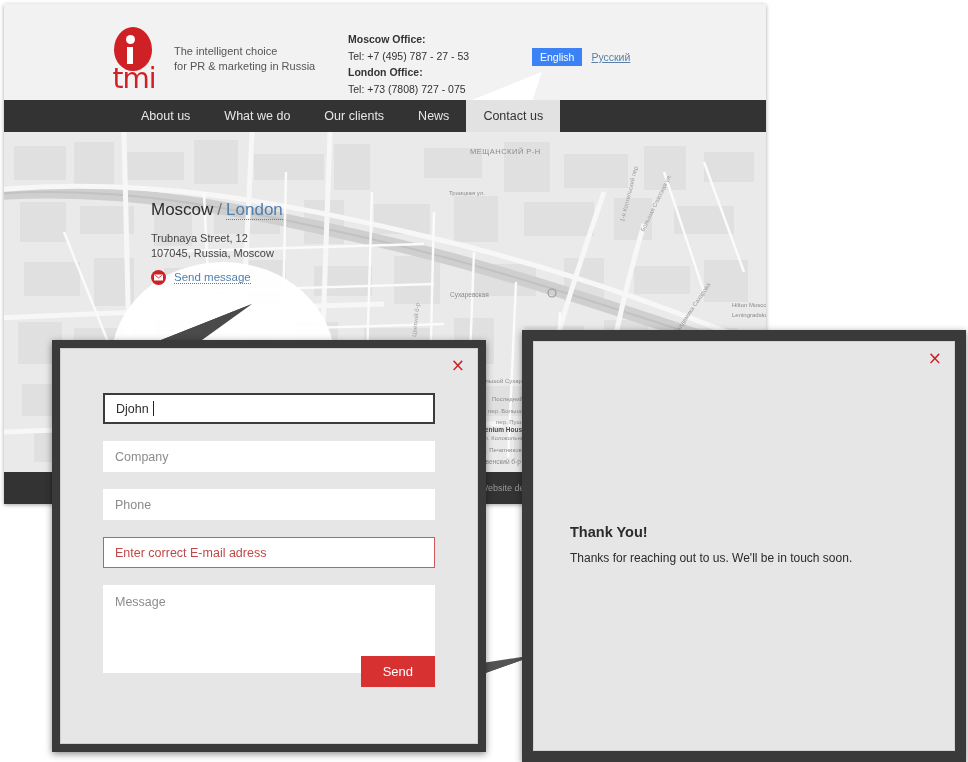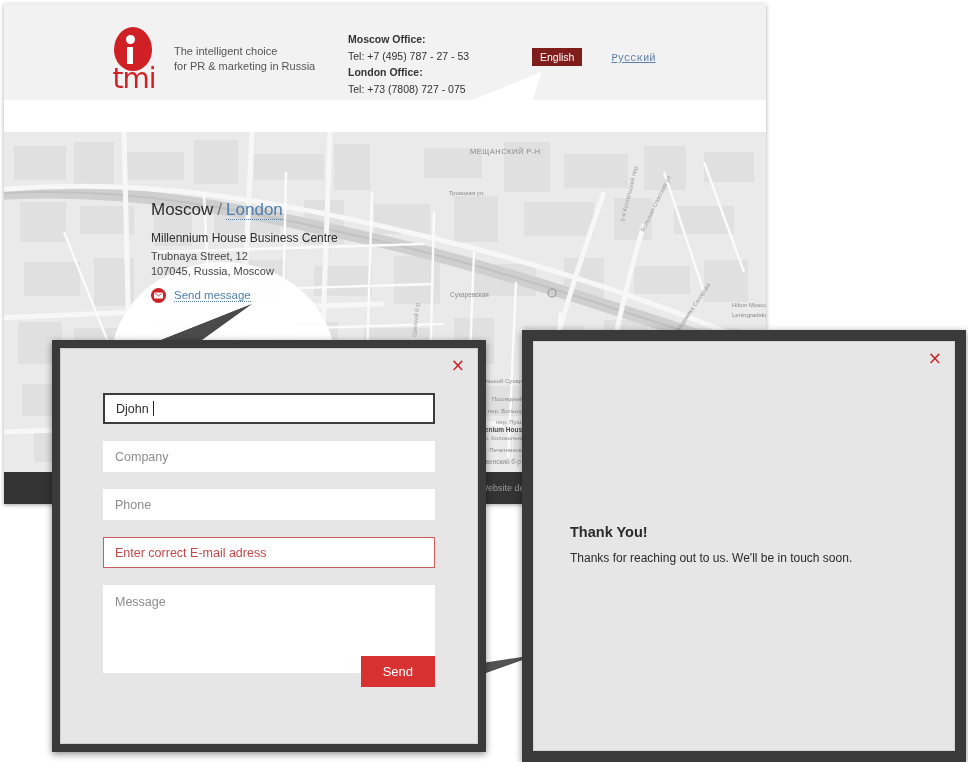--- a/index.html
+++ b/index.html
@@ -53,23 +53,23 @@
   }
   .tagline{
     position:absolute;left:170px;top:40px;font-size:11px;color:#555;line-height:15px;
   }
 
   .offices{position:absolute;left:344px;top:27px;font-size:10.5px;color:#333;line-height:16.5px;}
   .offices .b{font-weight:bold;}
 
   .lang{position:absolute;left:528px;top:44px;font-size:10.5px;}
   .lang .en{
-    display:inline-block;background:#7f1d1d;color:#fff;padding:3px 8px;
-  }
-  .lang .ru{display:inline-block;color:#5b7fa6;text-decoration:underline;margin-left:24px;padding:3px 2px;font-family:Liberation Mono, monospace;}
+    display:inline-block;background:#3b82f6;color:#fff;padding:3px 8px;
+  }
+  .lang .ru{display:inline-block;color:#5b7fa6;text-decoration:underline;margin-left:4px;padding:3px 2px;}
 
   
   .nav{height:32px;background:#333333;position:relative;}
   .nav ul{list-style:none;margin:0;padding:0;display:flex;height:100%;padding-left:120px;}
   .nav li{
     color:#e8e8e8;font-size:12.5px;padding:0 17px;height:100%;
     display:flex;align-items:center;white-space:nowrap;
   }
   .nav li.active{background:#e2e2e2;color:#333;}
 
@@ -193,20 +193,29 @@
         <div>Tel: +73 (7808) 727 - 075</div>
       </div>
 
       <div class="lang">
         <span class="en">English</span>
         <span class="ru">Русский</span>
       </div>
     </div>
   </div>
 
+  <div class="nav">
+    <ul>
+      <li>About us</li>
+      <li>What we do</li>
+      <li>Our clients</li>
+      <li>News</li>
+      <li class="active">Contact us</li>
+    </ul>
+  </div>
 
   <div class="map">
     <svg class="mapsvg" width="762" height="340" viewBox="0 0 762 340">
       <rect width="762" height="340" fill="#eaeaea"></rect>
       <g fill="#e0e0e0">
         <rect x="10" y="14" width="52" height="34"></rect>
           <rect x="70" y="10" width="40" height="50"></rect>
         <rect x="120" y="20" width="60" height="28"></rect>
           <rect x="190" y="8" width="44" height="44"></rect>
         <rect x="250" y="22" width="70" height="26"></rect>
@@ -359,21 +368,20 @@
     </svg>
     <div style="position:absolute;left:470px;top:294px;font-size:6.5px;font-weight:bold;color:#4a4a4a;">Millenium House</div>
 
     <div class="bubble"></div>
   </div>
 
   <div class="bubble-txt">
     <div class="cities">
       <span>Moscow</span><span class="sl">/</span><span class="lnk">London</span>
     </div>
-    <div class="addr1">Millennium House Business Centre</div>
     <div class="addr2">
       <div>Trubnaya Street, 12</div>
       <div>107045, Russia, Moscow</div>
     </div>
     <div class="contact-row">
       <span class="ic">
         <svg width="9" height="7" viewBox="0 0 16 11">
             <rect x="0" y="0" width="16" height="11" rx="1" fill="#fff"></rect>
             <path d="M1 1 L8 6.2 L15 1" stroke="#cf2026" stroke-width="1.4" fill="none"></path>
           </svg>

